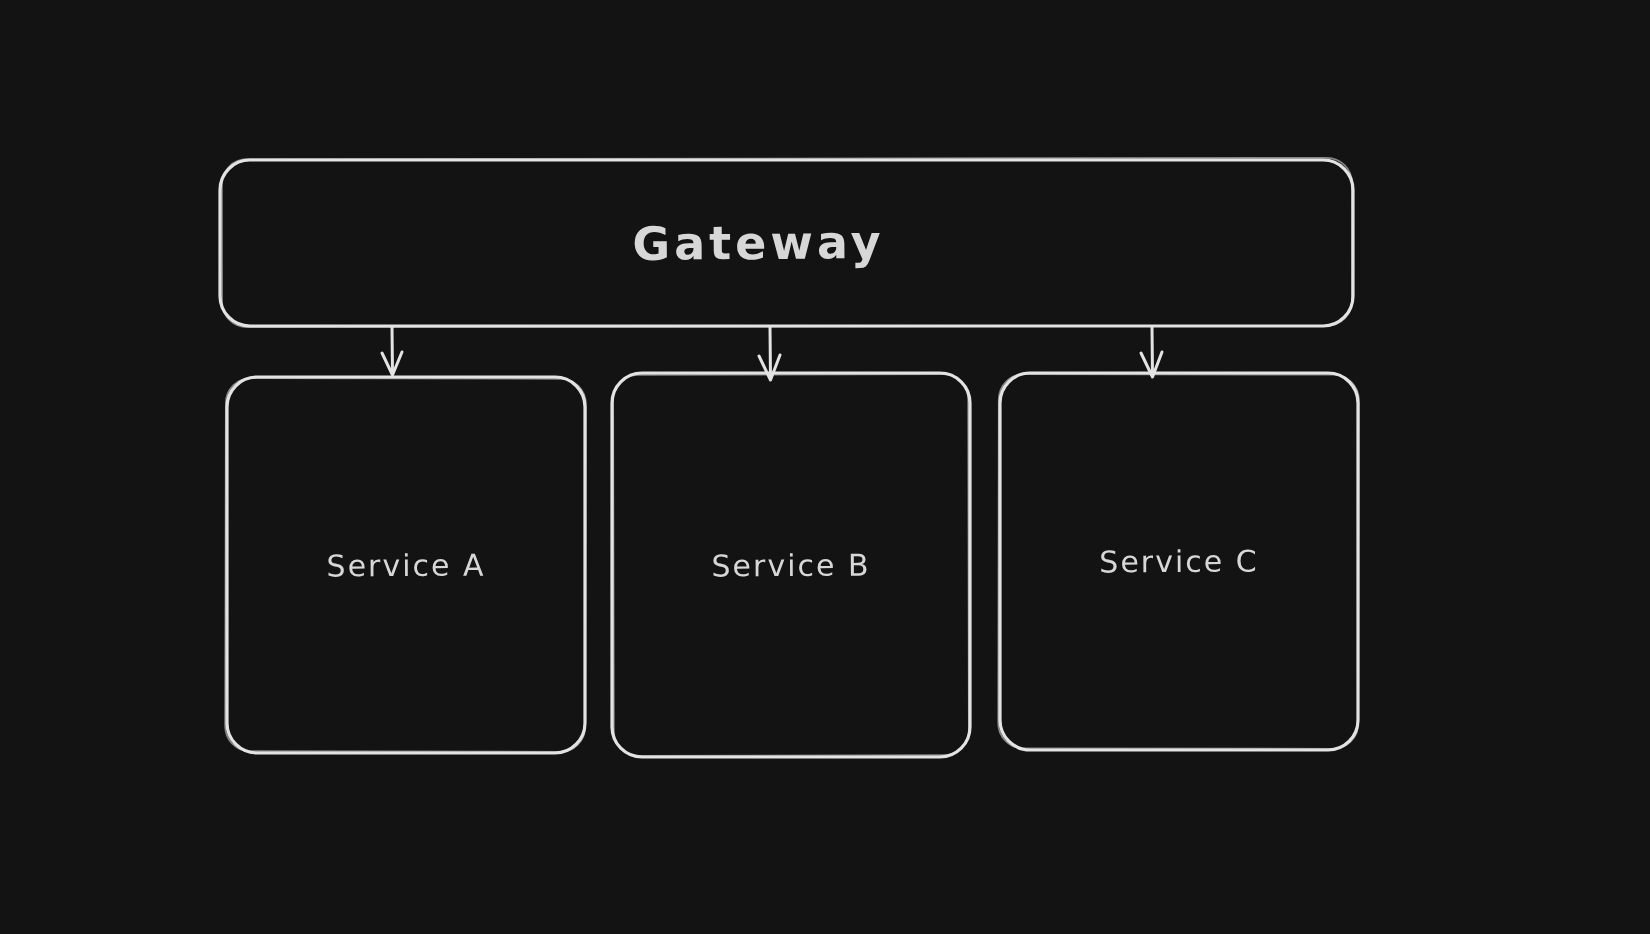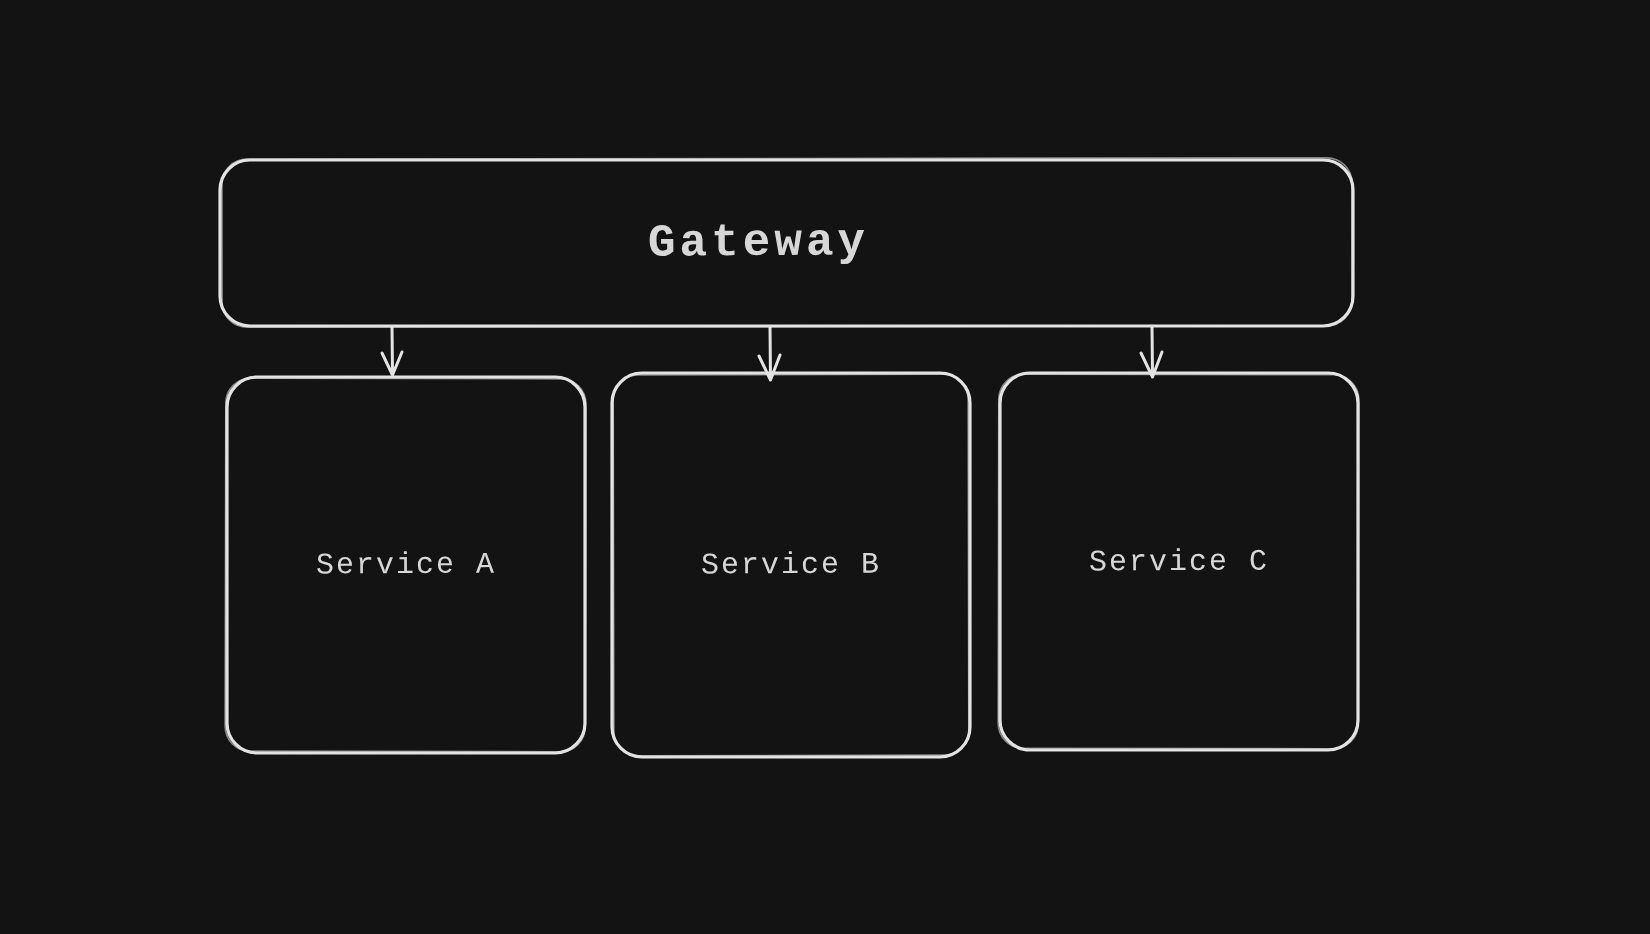--- a/index.html
+++ b/index.html
@@ -12,21 +12,20 @@
     padding:0;
     background:var(--bg);
     font-family:"DejaVu Sans", sans-serif;
   }
   .canvas{
     position:relative;
     width:1650px;
     height:934px;
     background:var(--bg);
     overflow:hidden;
-    font-family:Liberation Mono, monospace;
   }
   svg.scene{
     position:absolute;
     inset:0;
   }
   .shape-main{
     fill:none;
     stroke:var(--stroke);
     stroke-width:3.2;
     stroke-linecap:round;

